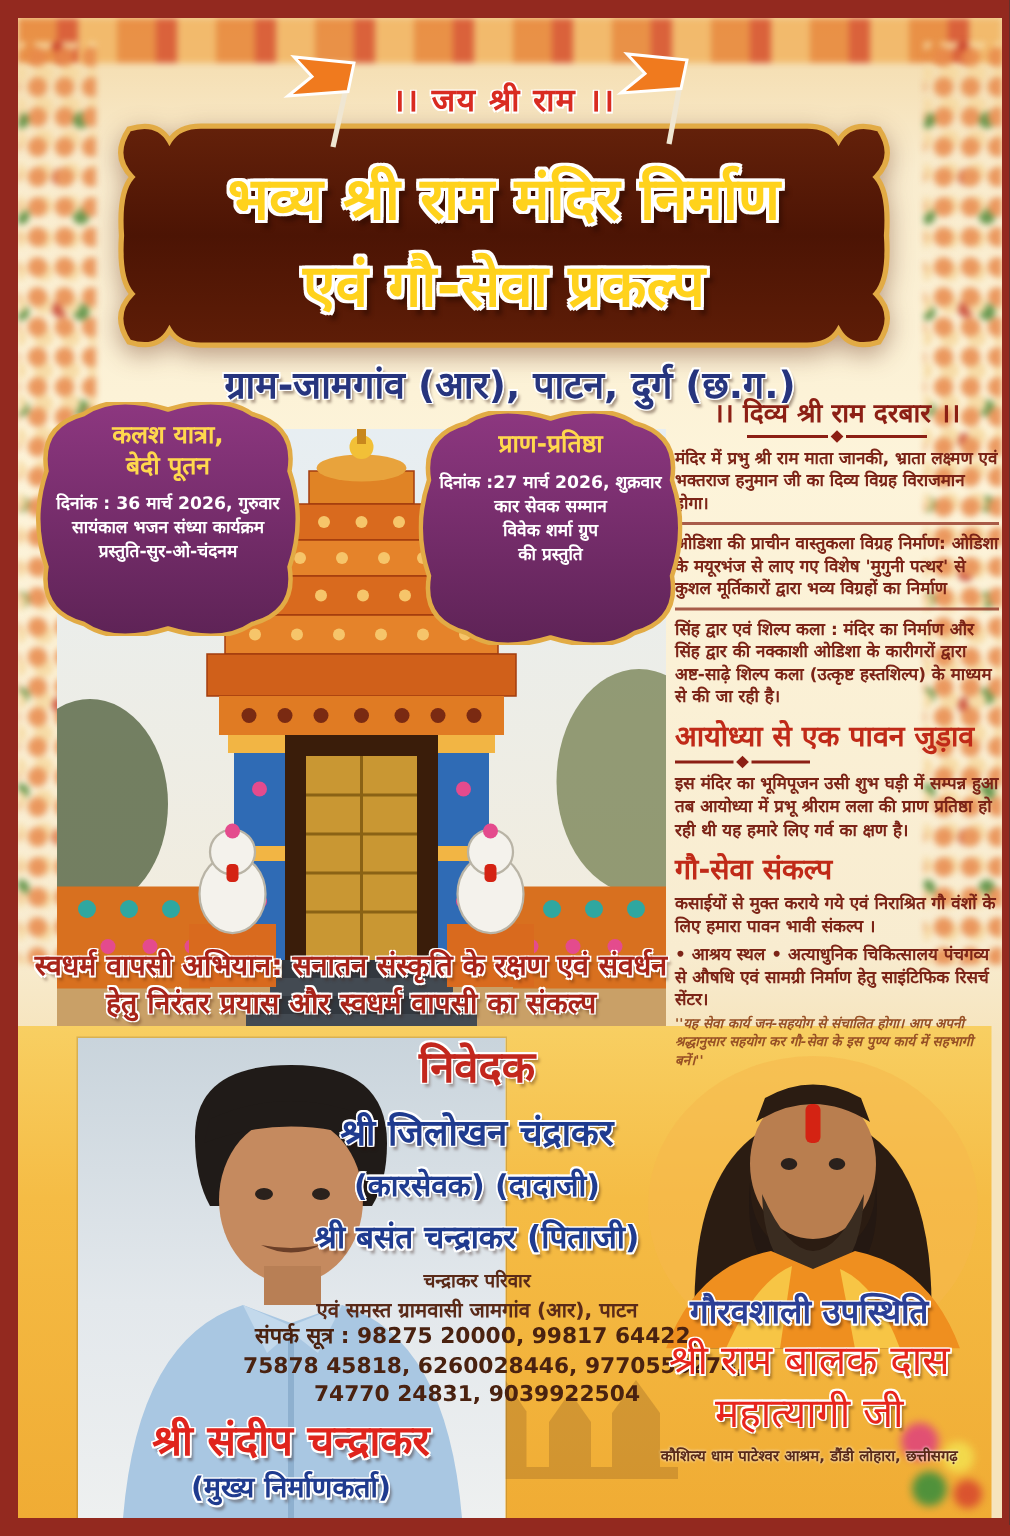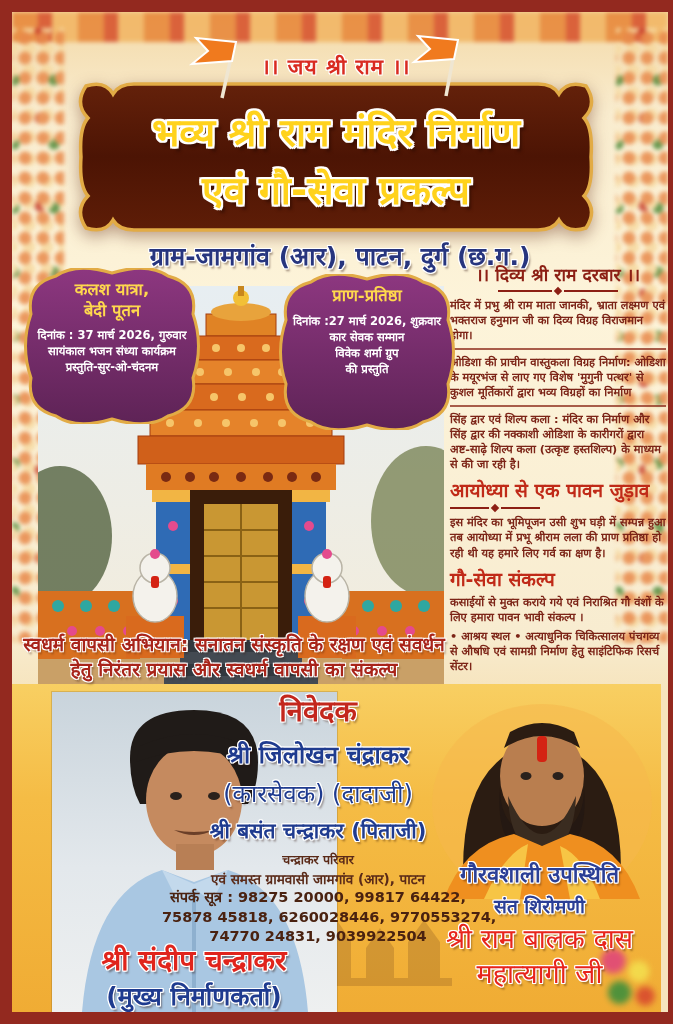--- a/index.html
+++ b/index.html
@@ -70,27 +70,27 @@
       radial-gradient(circle at 70% 45%,#f3de4e 0 10px,rgba(0,0,0,0) 11px),
       radial-gradient(circle at 40% 75%,#3f8f3c 0 11px,rgba(0,0,0,0) 12px),
       radial-gradient(circle at 80% 80%,#d84a2e 0 9px,rgba(0,0,0,0) 10px);}
   .left-photo{left:40px;top:680px;width:285px;height:320px;background:linear-gradient(180deg,#c9d4dc,#e3e8ec 55%,#eef0f0);
     box-shadow:0 0 0 1px rgba(120,90,40,.25);}
   .left-photo svg{width:100%;height:100%;display:block;}
   .saint-photo{left:412px;top:672px;width:237px;height:215px;}
   .saint-photo svg{width:100%;height:100%;display:block;}
 
   .lp-name{left:14px;top:928px;width:336px;font-size:28px;font-weight:bold;color:#e0241c;}
-  .lp-role{left:14px;top:966px;width:336px;font-size:25px;font-weight:bold;color:#1f3b8f;}
+  .lp-role{left:14px;top:966px;width:336px;font-size:19px;font-weight:bold;color:#1f3b8f;}
 
   .center-block{left:150px;top:678px;width:312px;text-align:center;}
   .nivedak{font-size:29px;font-weight:bold;color:#c3271d;
     text-shadow:1px 1px 0 #fff,-1px -1px 0 #fff,1px -1px 0 #fff,-1px 1px 0 #fff,2px 3px 2px rgba(60,20,5,.35);}
   .org-n1{font-size:24px;font-weight:bold;color:#1f3b8f;margin-top:8px;}
-  .org-n1s{font-size:24px;font-weight:normal;color:#1f3b8f;margin-top:6px;}
+  .org-n1s{font-size:20px;font-weight:bold;color:#1f3b8f;margin-top:6px;}
   .org-n2{font-size:21px;font-weight:bold;color:#1f3b8f;margin-top:7px;}
   .org-fam{font-size:12.5px;font-weight:bold;color:#5a2a18;margin-top:7px;}
   .org-vil{font-size:13.5px;font-weight:bold;color:#5a2a18;margin-top:2px;}
   .org-tel{font-size:14.5px;font-weight:bold;color:#4a2210;line-height:1.35;margin-top:0;}
 
   .right-caption{left:406px;top:846px;width:243px;text-align:center;z-index:6;}
   .rc-presence{font-size:22px;font-weight:bold;color:#2b3f96;text-align:center;}
   .rc-title{font-size:19px;font-weight:bold;color:#2b3f96;margin-top:5px;}
   .rc-name{font-size:27px;font-weight:normal;color:#e8251c;line-height:1.15;margin-top:4px;}
   .rc-ashram{font-size:10px;font-weight:bold;color:#5a2a18;margin-top:5px;
@@ -272,21 +272,21 @@
             <linearGradient id="cp1" x1="0" y1="0" x2="0" y2="1">
           <stop offset="0" stop-color="#8d3780"></stop>
               <stop offset="1" stop-color="#5e2356"></stop>
             </linearGradient>
           </defs>
         <path d="M32,8 Q52,-6 88,5 Q124,-6 144,8 Q174,16 169,46 Q180,78 169,110 Q174,140 144,148 Q124,162 88,151 Q52,162 32,148 Q2,140 7,110 Q-4,78 7,46 Q2,16 32,8 Z" fill="url(#cp1)" stroke="#e2ab45" stroke-width="3"></path>
       </svg>
       <div class="content">
         <div class="card-title">कलश यात्रा,</div>
         <div class="card-title">बेदी पूतन</div>
-        <div class="card-line" style="margin-top:6px;">दिनांक : 37 मार्च 2026, गुरुवार</div>
+        <div class="card-line" style="margin-top:6px;">दिनांक : 36 मार्च 2026, गुरुवार</div>
         <div class="card-line">सायंकाल भजन संध्या कार्यक्रम</div>
         <div class="card-line">प्रस्तुति-सुर-ओ-चंदनम</div>
       </div>
     </div>
 
     <div class="abs card card-r z4">
       <svg class="bg" viewBox="0 0 176 156" preserveAspectRatio="none">
         <defs>
             <linearGradient id="cp2" x1="0" y1="0" x2="0" y2="1">
           <stop offset="0" stop-color="#8d3780"></stop>
@@ -319,20 +319,21 @@
       <div class="sec-h">आयोध्या से एक पावन जुड़ाव</div>
       <div class="orn" style="margin-left:0;width:90px;">
           <span class="bar"></span>
           <span class="dia"></span>
           <span class="bar"></span>
         </div>
       <p>इस मंदिर का भूमिपूजन उसी शुभ घड़ी में सम्पन्न हुआ तब आयोध्या में प्रभू श्रीराम लला की प्राण प्रतिष्ठा हो रही थी यह हमारे लिए गर्व का क्षण है।</p>
       <div class="sec-h">गौ-सेवा संकल्प</div>
       <p style="margin-top:3px;">कसाईयों से मुक्त कराये गये एवं निराश्रित गौ वंशों के लिए हमारा पावन भावी संकल्प ।</p>
       <p style="margin-top:4px;">• आश्रय स्थल • अत्याधुनिक चिकित्सालय पंचगव्य से औषधि एवं सामग्री निर्माण हेतु साइंटिफिक रिसर्च सेंटर।</p>
+      <div class="quote">''यह सेवा कार्य जन-सहयोग से संचालित होगा। आप अपनी श्रद्धानुसार सहयोग कर गौ-सेवा के इस पुण्य कार्य में सहभागी बनें।''</div>
     </div>
 
     <div class="abs campaign ctr z5">स्वधर्म वापसी अभियान: सनातन संस्कृति के रक्षण एवं संवर्धन हेतु निरंतर प्रयास और स्वधर्म वापसी का संकल्प</div>
 
     <div class="abs bottom-band z2"></div>
 
     <svg class="abs silhouette z2" viewBox="0 0 190 90">
       <g fill="#7a4a1e">
         <path d="M10,90 V50 L25,28 L40,50 V90 Z"></path>
           <path d="M55,90 V45 L72,20 L89,45 V90 Z"></path>
@@ -388,21 +389,21 @@
       <div class="org-n2 nw o-sm">श्री बसंत चन्द्राकर (पिताजी)</div>
       <div class="org-fam nw">चन्द्राकर परिवार</div>
       <div class="org-vil nw">एवं समस्त ग्रामवासी जामगांव (आर), पाटन</div>
       <div class="org-tel nw">संपर्क सूत्र : 98275 20000, 99817 64422,</div>
       <div class="org-tel nw">75878 45818, 6260028446, 9770553274,</div>
       <div class="org-tel nw">74770 24831, 9039922504</div>
     </div>
 
     <div class="abs right-caption">
       <div class="rc-presence nw o-sm">गौरवशाली उपस्थिति</div>
-      <div class="rc-title nw o-sm">संत शिरोमणी</div>
       <div class="rc-name nw o-sm">श्री राम बालक दास</div>
       <div class="rc-name nw o-sm">महात्यागी जी</div>
+      <div class="rc-ashram nw">कौशिल्य धाम पाटेश्वर आश्रम, डौंडी लोहारा, छत्तीसगढ़</div>
     </div>
 
     <div class="abs flowers z4"></div>
 
   </div>
 </div>
 
 </body></html>

